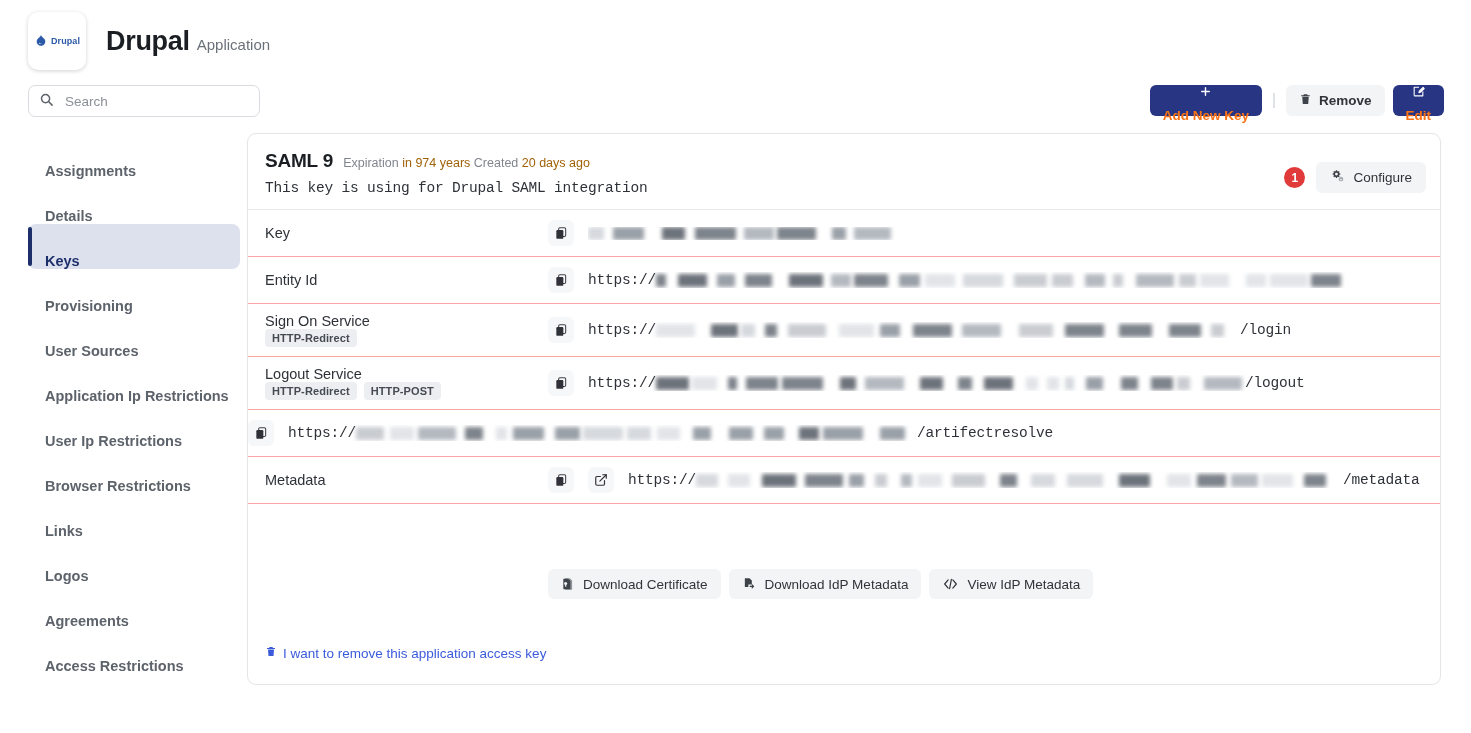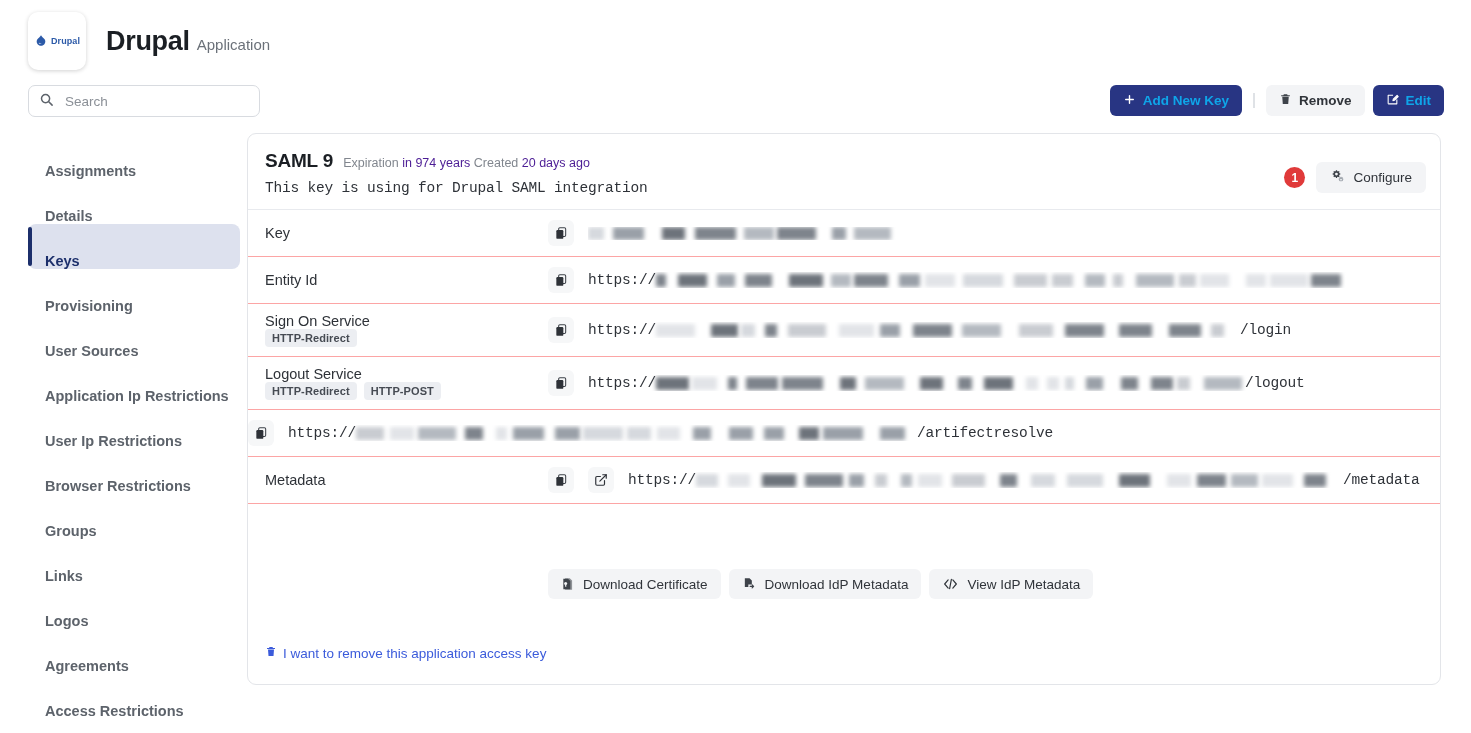--- a/index.html
+++ b/index.html
@@ -57,21 +57,21 @@
     display: flex; align-items: center; gap: 8px;
   }
   .btn {
     height: 31px; border-radius: 6px; border: none;
     display: inline-flex; align-items: center; gap: 7px;
     padding: 0 13px;
     font-family: "Liberation Sans", sans-serif;
     font-size: 13.5px; font-weight: bold;
     cursor: pointer; white-space: nowrap;
   }
-  .btn-primary { background: #283583; color: #0ea5e9; }
+  .btn-primary { background: #283583; color: #f97316; flex-direction: column; }
   .btn-ghost { background: #f3f4f6; color: #30343a; }
   .divider-v {
     width: 2px; height: 15px; background: #aeb3ba;
     border-left: 2px solid #dfe2e6; margin: 0 3px;
   }
 
   
   .sidebar {
     position: absolute; left: 28px; top: 134px;
     width: 212px;
@@ -98,21 +98,21 @@
     border: 1px solid #e3e5e9; border-radius: 9px;
     background: #ffffff; overflow: hidden;
   }
   .card-head {
     padding: 16px 17px 13px 17px; position: relative;
     border-bottom: 1px solid #e8eaee;
   }
   .title-row { display: flex; align-items: baseline; gap: 10px; }
   .key-title { font-size: 19px; font-weight: bold; color: #1b1f24; letter-spacing: -.2px; }
   .meta { font-size: 12.5px; color: #81868e; }
-  .meta .meta-strong { color: #4c1d95; }
+  .meta .meta-strong { color: #a16207; }
   .key-desc {
     margin-top: 8px;
     font-family: "Liberation Mono", monospace;
     font-size: 14.5px; color: #2e3238; letter-spacing: -.2px;
   }
   .head-right {
     position: absolute; right: 14px; top: 28px;
     display: flex; align-items: center; gap: 11px;
   }
   .badge-count {
@@ -261,23 +261,20 @@
         <span>User Sources</span>
       </div>
       <div class="nav-item">
         <span>Application Ip Restrictions</span>
       </div>
       <div class="nav-item">
         <span>User Ip Restrictions</span>
       </div>
       <div class="nav-item">
         <span>Browser Restrictions</span>
-      </div>
-      <div class="nav-item">
-        <span>Groups</span>
       </div>
       <div class="nav-item">
         <span>Links</span>
       </div>
       <div class="nav-item">
         <span>Logos</span>
       </div>
       <div class="nav-item">
         <span>Agreements</span>
       </div>

